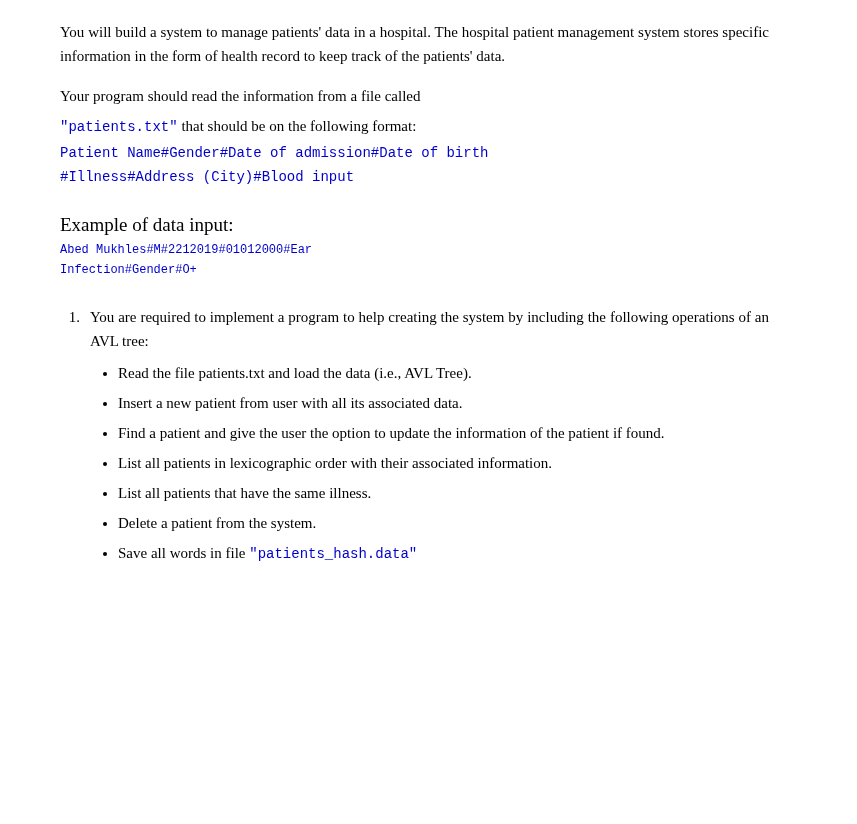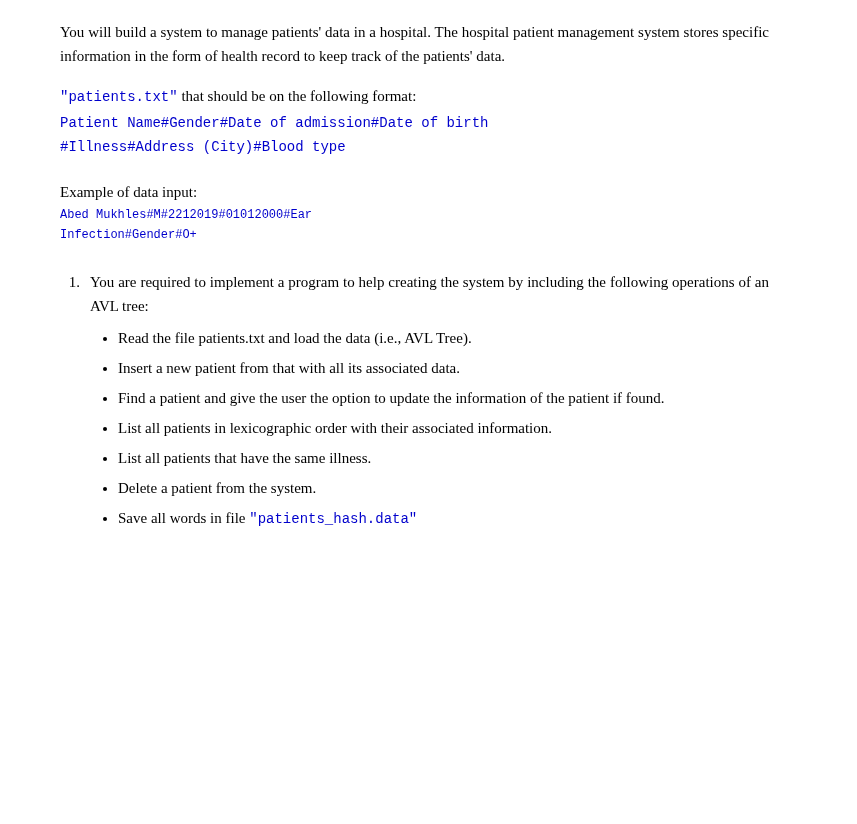--- a/index.html
+++ b/index.html
@@ -53,21 +53,21 @@
       font-size: 14px;
     }
 
     .example-section {
       margin-top: 24px;
       margin-bottom: 24px;
     }
 
     .example-label {
       font-family: "Times New Roman", Times, serif;
-      font-size: 15px;
+      font-size: 19px;
       color: #000000;
       margin-bottom: 4px;
     }
 
     .example-code {
       font-family: "Courier New", Courier, monospace;
       color: #0000cc;
       font-size: 12px;
       line-height: 1.7;
     }
@@ -114,48 +114,51 @@
       margin: 4px 0 8px 0;
     }
   </style>
 </head>
 <body>
 
 <div class="page-content">
 
   <p class="intro-paragraph">You will build a system to manage patients' data in a hospital. The hospital patient management system stores specific information in the form of health record to keep track of the patients' data.</p>
 
+  <p class="file-description">
+    <span>Your program should read the information from a file called</span>
+  </p>
 
   <p class="file-format-header">
     <span class="inline-code">"patients.txt"</span><span> that should be on the following format:</span>
   </p>
 
   <div class="format-block">
     <span class="code-line">Patient Name#Gender#Date of admission#Date of birth</span>
-    <span class="code-line">#Illness#Address (City)#Blood type</span>
+    <span class="code-line">#Illness#Address (City)#Blood input</span>
   </div>
 
   <div class="example-section">
     <p class="example-label">Example of data input:</p>
     <div class="example-code">
       <div>Abed Mukhles#M#2212019#01012000#Ear</div>
       <div>Infection#Gender#O+</div>
     </div>
   </div>
 
   <ol class="numbered-list">
     <li>
       <div class="li-content">
         <span>You are required to implement a program to help creating the system by including the following operations of an AVL tree:</span>
         <ul class="bullet-list">
           <li>
             <span>Read the file patients.txt and load the data (i.e., AVL Tree).</span>
           </li>
           <li>
-            <span>Insert a new patient from that with all its associated data.</span>
+            <span>Insert a new patient from user with all its associated data.</span>
           </li>
           <li>
             <span>Find a patient and give the user the option to update the information of the patient if found.</span>
           </li>
           <li>
             <span>List all patients in lexicographic order with their associated information.</span>
           </li>
           <li>
             <span>List all patients that have the same illness.</span>
           </li>

